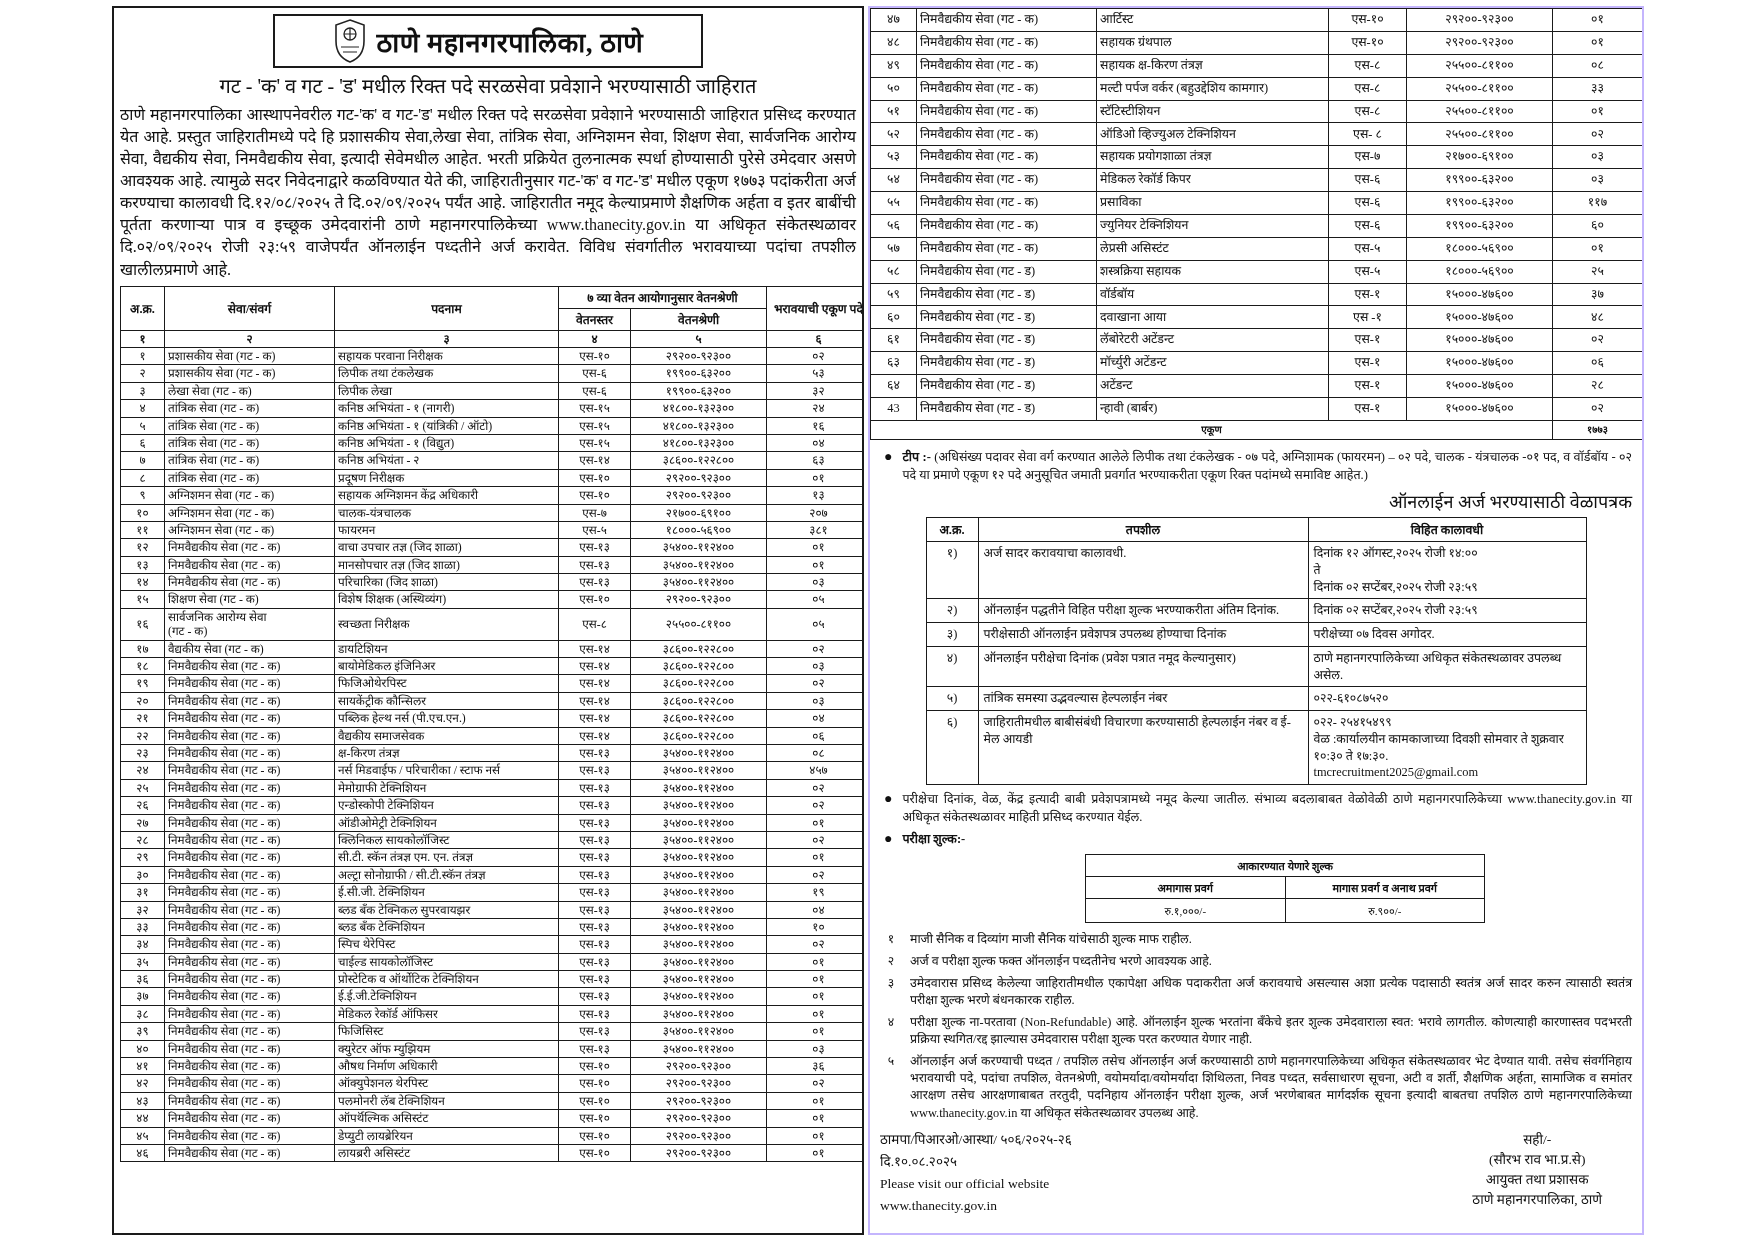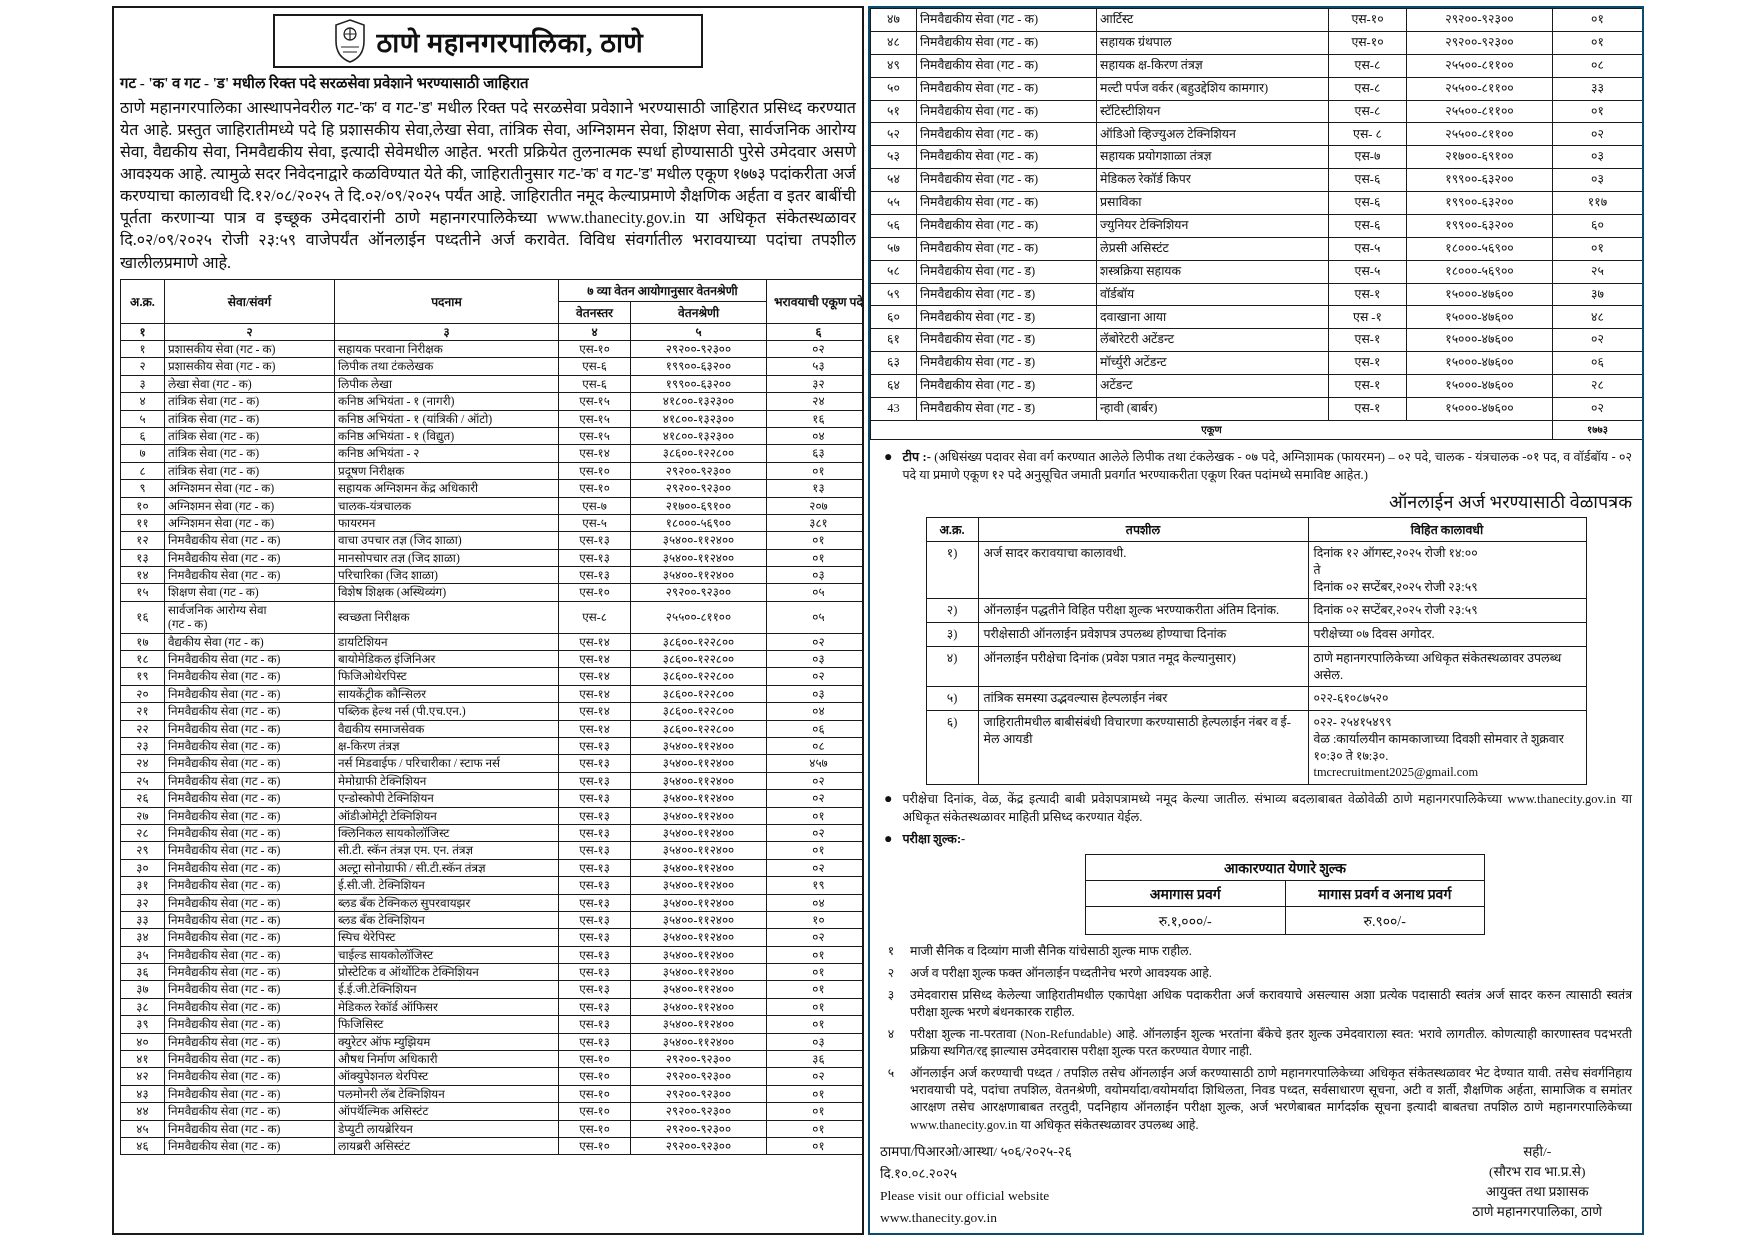--- a/index.html
+++ b/index.html
@@ -1,26 +1,26 @@
 <!DOCTYPE html>
 <html lang="mr"><head>
 <meta charset="utf-8">
 <style>
   * { margin:0; padding:0; box-sizing:border-box; }
   html,body { background:#e9e9e9; }
   body { width:1755px; height:1240px; position:relative; font-family:"Liberation Serif", serif; color:#101010; }
   .page { position:absolute; left:0; top:0; width:1755px; height:1240px; background:#ffffff; }
 
   .col-left  { position:absolute; left:112px; top:6px; width:752px; height:1229px; border:2px solid #1a1a1a; padding:4px 6px 0 6px; overflow:hidden; }
-  .col-right { position:absolute; left:868px; top:6px; width:776px; height:1229px; border:2px solid #0c4a6e; overflow:hidden; }
+  .col-right { position:absolute; left:868px; top:6px; width:776px; height:1229px; border:2px solid #c4b5fd; overflow:hidden; }
 
   
   .titlebox { width:430px; margin:2px auto 4px auto; border:2px solid #1a1a1a; display:flex; align-items:center; justify-content:center; gap:10px; padding:3px 8px; }
   .orgtitle { font-size:27px; font-weight:bold; letter-spacing:.5px; white-space:nowrap; }
-  .subtitle { text-align:left; font-weight:bold; font-size:15px; margin:4px 0 5px 0; }
+  .subtitle { text-align:center; font-weight:normal; font-size:20px; margin:4px 0 5px 0; }
   .intro { font-size:16px; line-height:1.38; text-align:justify; margin-bottom:5px; }
 
   table { border-collapse:collapse; width:100%; table-layout:fixed; }
   td,th { border:1px solid #1a1a1a; vertical-align:middle; }
 
   .postable { font-size:11.8px; }
   .postable th { font-size:12.2px; padding:2px 2px; font-weight:bold; }
   .postable td { padding:1px 3px; text-align:center; line-height:1.22; }
   .postable tbody.rows td:nth-child(2),
   .postable tbody.rows td:nth-child(3) { text-align:left; }
@@ -39,21 +39,21 @@
   .tip-text b { font-weight:bold; }
 
   .sched-title { text-align:right; font-weight:normal; font-size:18px; margin:2px 0 4px 0; }
   .schedtable { width:660px; margin:0 auto 6px auto; font-size:12.4px; }
   .schedtable th { padding:3px; font-weight:bold; }
   .schedtable td { padding:3px 5px; line-height:1.35; vertical-align:top; }
   .schedtable td.num { text-align:center; }
   .schedtable td.val { white-space:pre-line; }
 
   .fee-bullet { font-weight:bold; }
-  .feetable { width:400px; margin:2px 16px 8px 205px; font-size:14px; text-align:center; }
+  .feetable { width:400px; margin:2px 16px 8px 205px; font-size:11px; text-align:center; }
   .feetable th { padding:3px; font-weight:bold; }
   .feetable td { padding:4px; }
 
   .notes { margin-top:2px; }
   .note { display:flex; gap:14px; font-size:12.4px; line-height:1.38; text-align:justify; margin-bottom:5px; }
   .note .nnum { min-width:16px; text-align:center; flex:0 0 auto; padding-left:6px; }
 
   .footer { display:flex; justify-content:space-between; margin-top:8px; font-size:13.5px; line-height:1.5; }
   .footer .fl div { margin-bottom:2px; }
   .footer .fr { text-align:center; padding-right:30px; }

